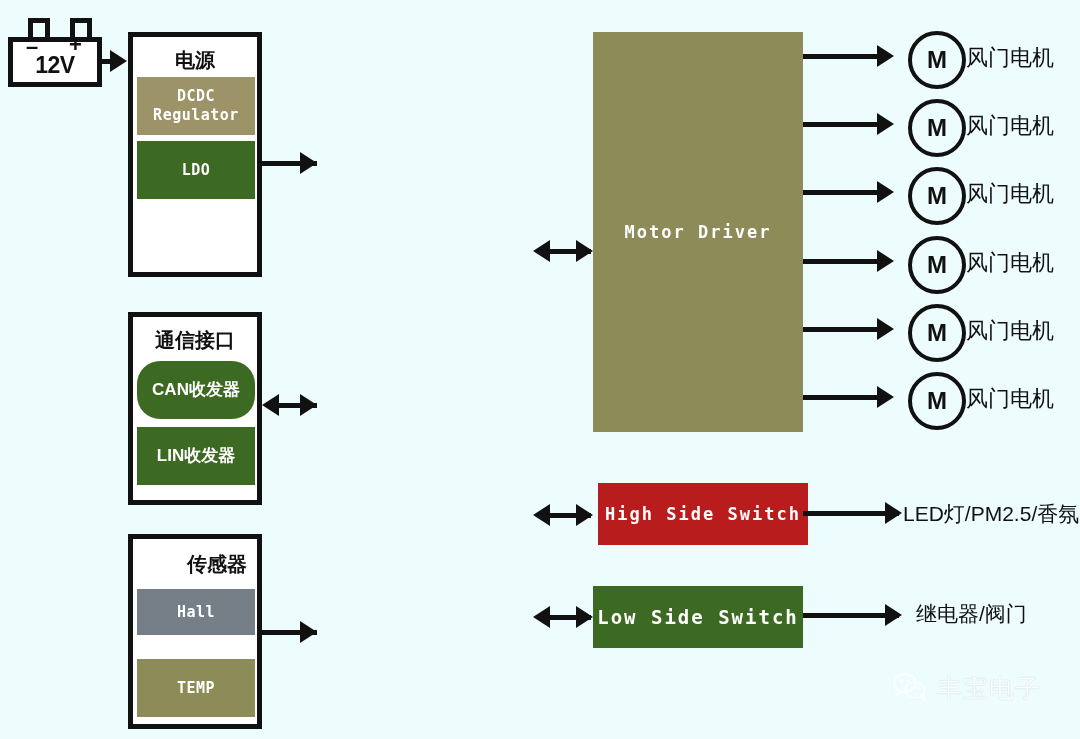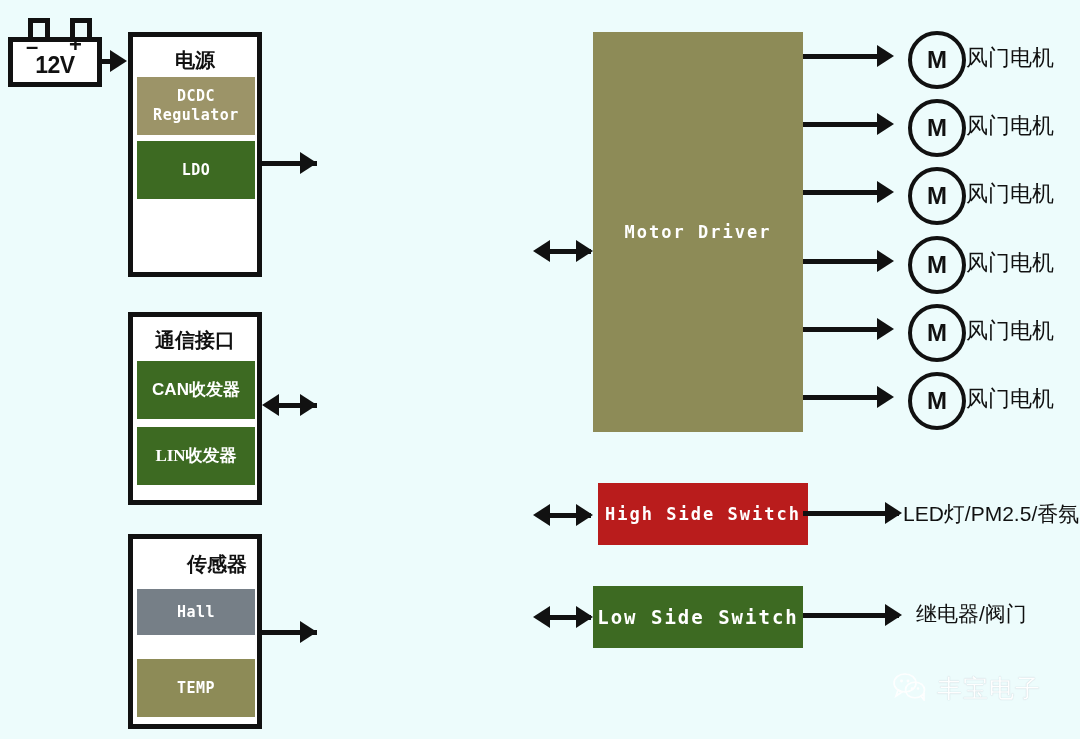--- a/index.html
+++ b/index.html
@@ -176,24 +176,24 @@
     <div class="sub-block" style="left:4px; top:104px; width:118px; height:58px; background:#3d6a22;">
       <span>LDO</span>
     </div>
   </div>
 
   <div class="hline" style="left:262px; top:161px; width:55px;"></div>
   <div class="arrowhead" style="left:300px; top:152px;"></div>
 
   <div class="abs group-box" style="left:128px; top:312px; width:134px; height:193px;">
     <div class="group-title" style="top:10px;">通信接口</div>
-    <div class="sub-block cjk" style="left:4px; top:44px; width:118px; height:58px; background:#3d6a22;">
+    <div class="sub-block cjk" style="left:4px; top:44px; width:118px; height:58px; background:#3d6a22;border-radius:23px;">
       <span>CAN收发器</span>
     </div>
-    <div class="sub-block cjk" style="left:4px; top:110px; width:118px; height:58px; background:#3d6a22;font-family:Liberation Serif, serif;">
+    <div class="sub-block cjk" style="left:4px; top:110px; width:118px; height:58px; background:#3d6a22;">
       <span>LIN收发器</span>
     </div>
   </div>
 
   <div class="hline" style="left:275px; top:403px; width:42px;"></div>
   <div class="arrowhead left" style="left:262px; top:394px;"></div>
   <div class="arrowhead" style="left:300px; top:394px;"></div>
 
   <div class="abs group-box" style="left:128px; top:534px; width:134px; height:195px;">
     <div class="group-title" style="top:12px;padding-left:44px;">传感器</div>

